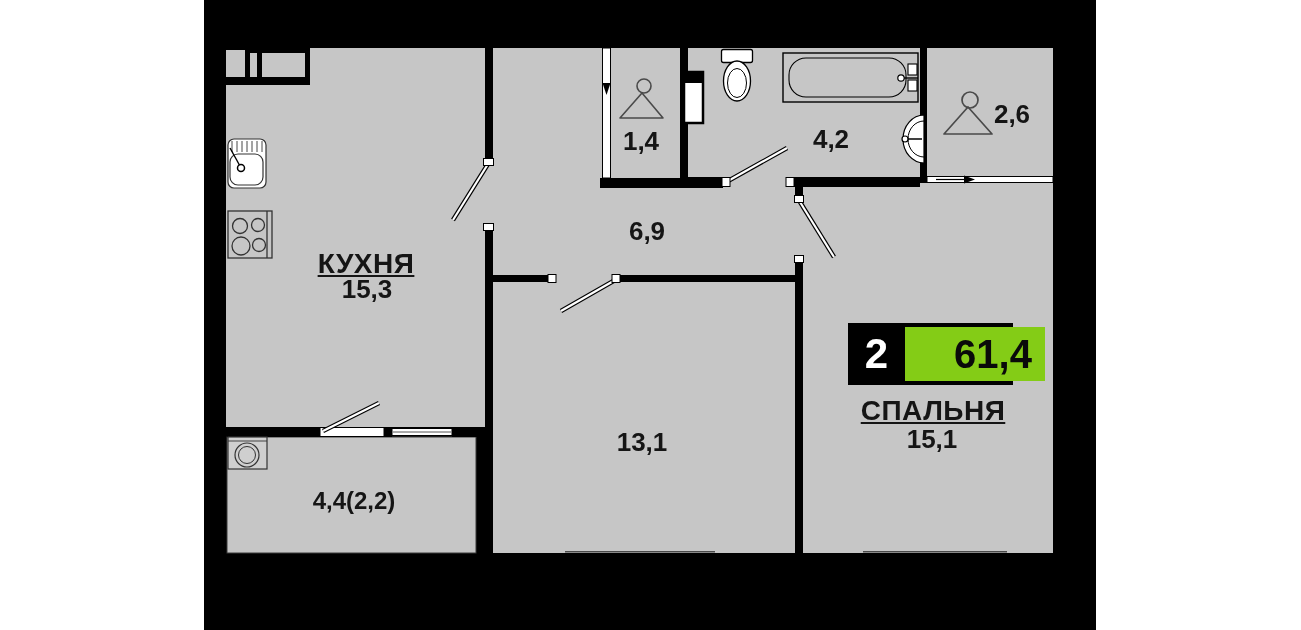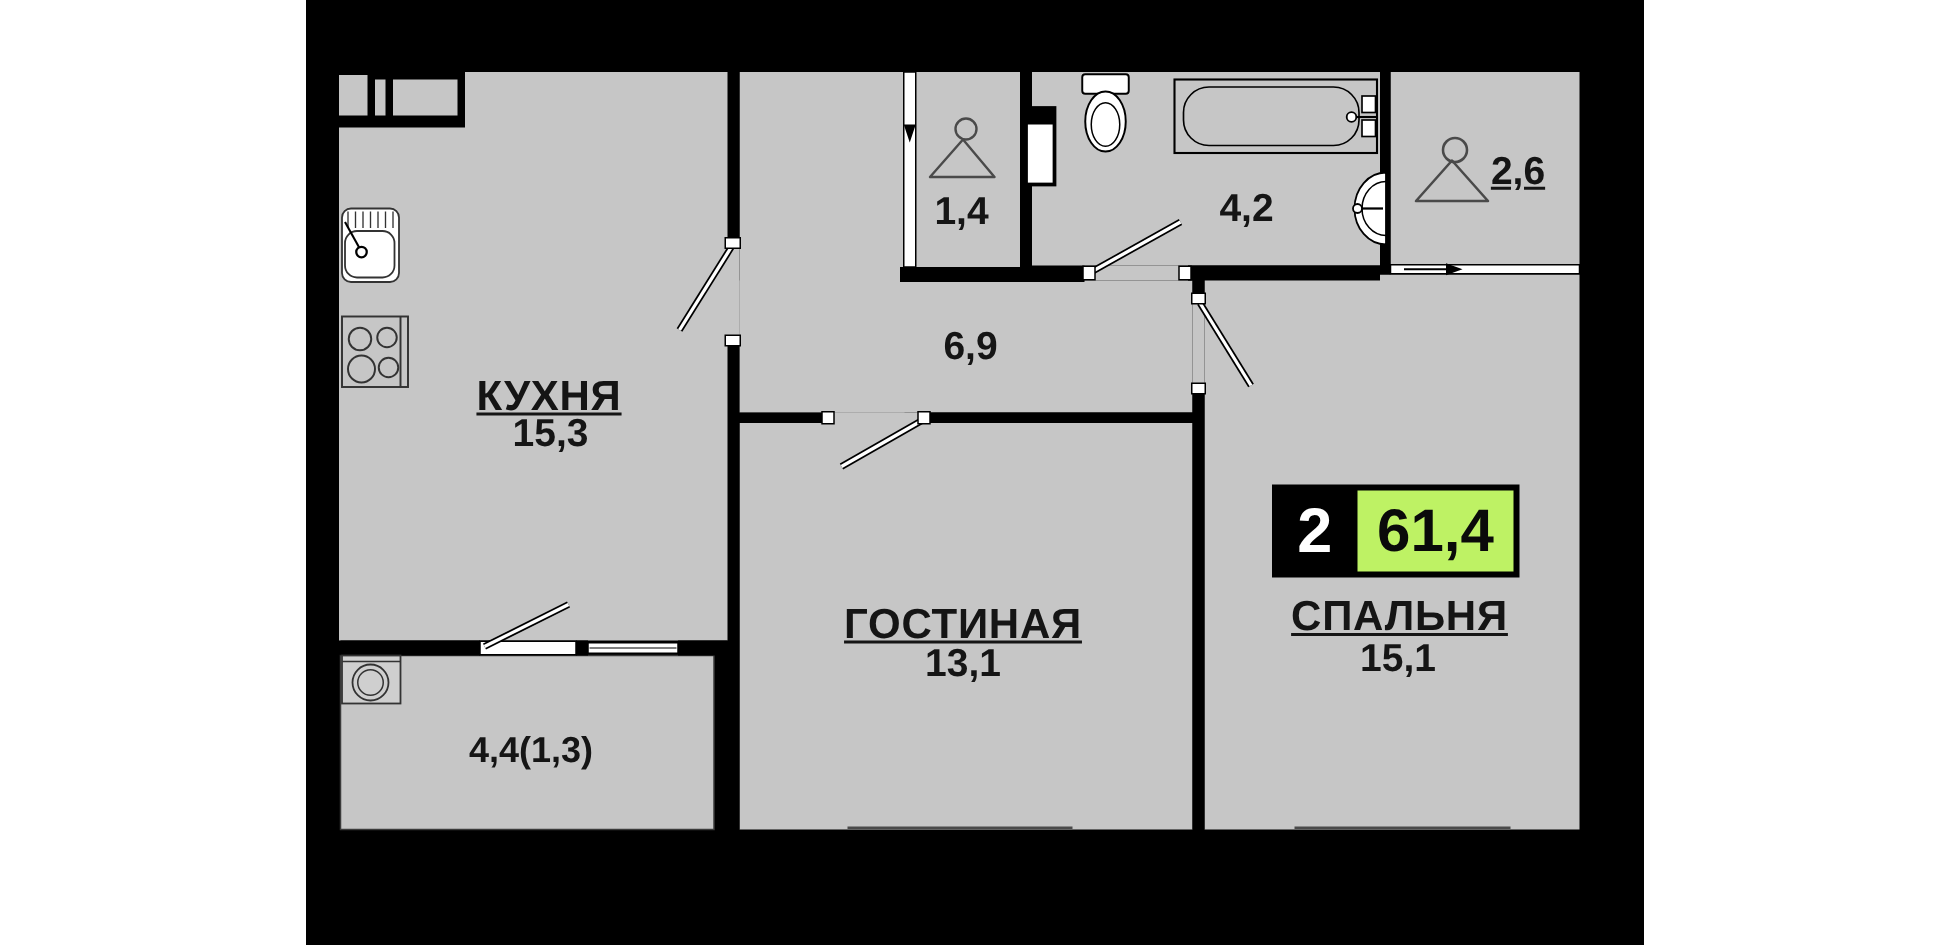--- a/index.html
+++ b/index.html
@@ -7,22 +7,22 @@
         font-family:"Liberation Sans", sans-serif;}
   #plan-svg{position:absolute;left:0;top:0;}
   .lbl{position:absolute;transform:translate(-50%,-50%);white-space:nowrap;
        font-weight:bold;color:#151515;letter-spacing:0.5px;}
   .room-name{font-size:28px;text-decoration:underline;}
   .room-area{font-size:26px;letter-spacing:0px;}
   .balcony-area{font-size:24px;letter-spacing:0px;}
   #badge{position:absolute;left:848px;top:323px;width:165px;height:62px;background:#000;}
   #badge .rooms-num{position:absolute;left:0;top:0;width:57px;height:62px;display:flex;
        align-items:center;justify-content:center;color:#fff;font-size:42px;font-weight:bold;}
-  #badge .area-box{position:absolute;left:57px;top:4px;width:104px;height:54px;background:#bef264;
-       display:flex;align-items:center;justify-content:center;}
+  #badge .area-box{position:absolute;left:57px;top:4px;width:104px;height:54px;background:#84cc16;
+       display:flex;align-items:center;justify-content:center;padding-left:36px;}
   #badge .area-box span{color:#0a0a0a;font-size:40px;font-weight:bold;letter-spacing:0px;}
 </style>
 </head>
 <body>
 
 <div id="page">
 
 <svg id="plan-svg" width="1301" height="630" viewBox="0 0 1301 630">
 
   <rect x="204" y="0" width="892" height="630" fill="#000000"></rect>
@@ -188,29 +188,28 @@
     <path d="M 944,134 L 992,134 L 968,107 Z"></path>
   </g>
 </svg>
 
 <div class="lbl room-name" style="left:366px;top:264px;">КУХНЯ</div>
 <div class="lbl room-area" style="left:367px;top:289px;text-align:right;">15,3</div>
 
 <div class="lbl room-area" style="left:647px;top:231px;">6,9</div>
 <div class="lbl room-area" style="left:641px;top:141px;">1,4</div>
 <div class="lbl room-area" style="left:831px;top:139px;">4,2</div>
-<div class="lbl room-area" style="left:1012px;top:114px;text-decoration:underline;">2,6</div>
-
-<div class="lbl room-name" style="left:642px;top:416px;">ГОСТИНАЯ</div>
+<div class="lbl room-area" style="left:1012px;top:114px;">2,6</div>
+
 <div class="lbl room-area" style="left:642px;top:442px;">13,1</div>
 
 <div class="lbl room-name" style="left:933px;top:411px;">СПАЛЬНЯ</div>
 <div class="lbl room-area" style="left:932px;top:439px;">15,1</div>
 
-<div class="lbl balcony-area" style="left:354px;top:501px;">4,4(1,3)</div>
+<div class="lbl balcony-area" style="left:354px;top:501px;">4,4(2,2)</div>
 
 <div id="badge">
   <div class="rooms-num">2</div>
   <div class="area-box">
     <span>61,4</span>
   </div>
 </div>
 
 </div>
 

